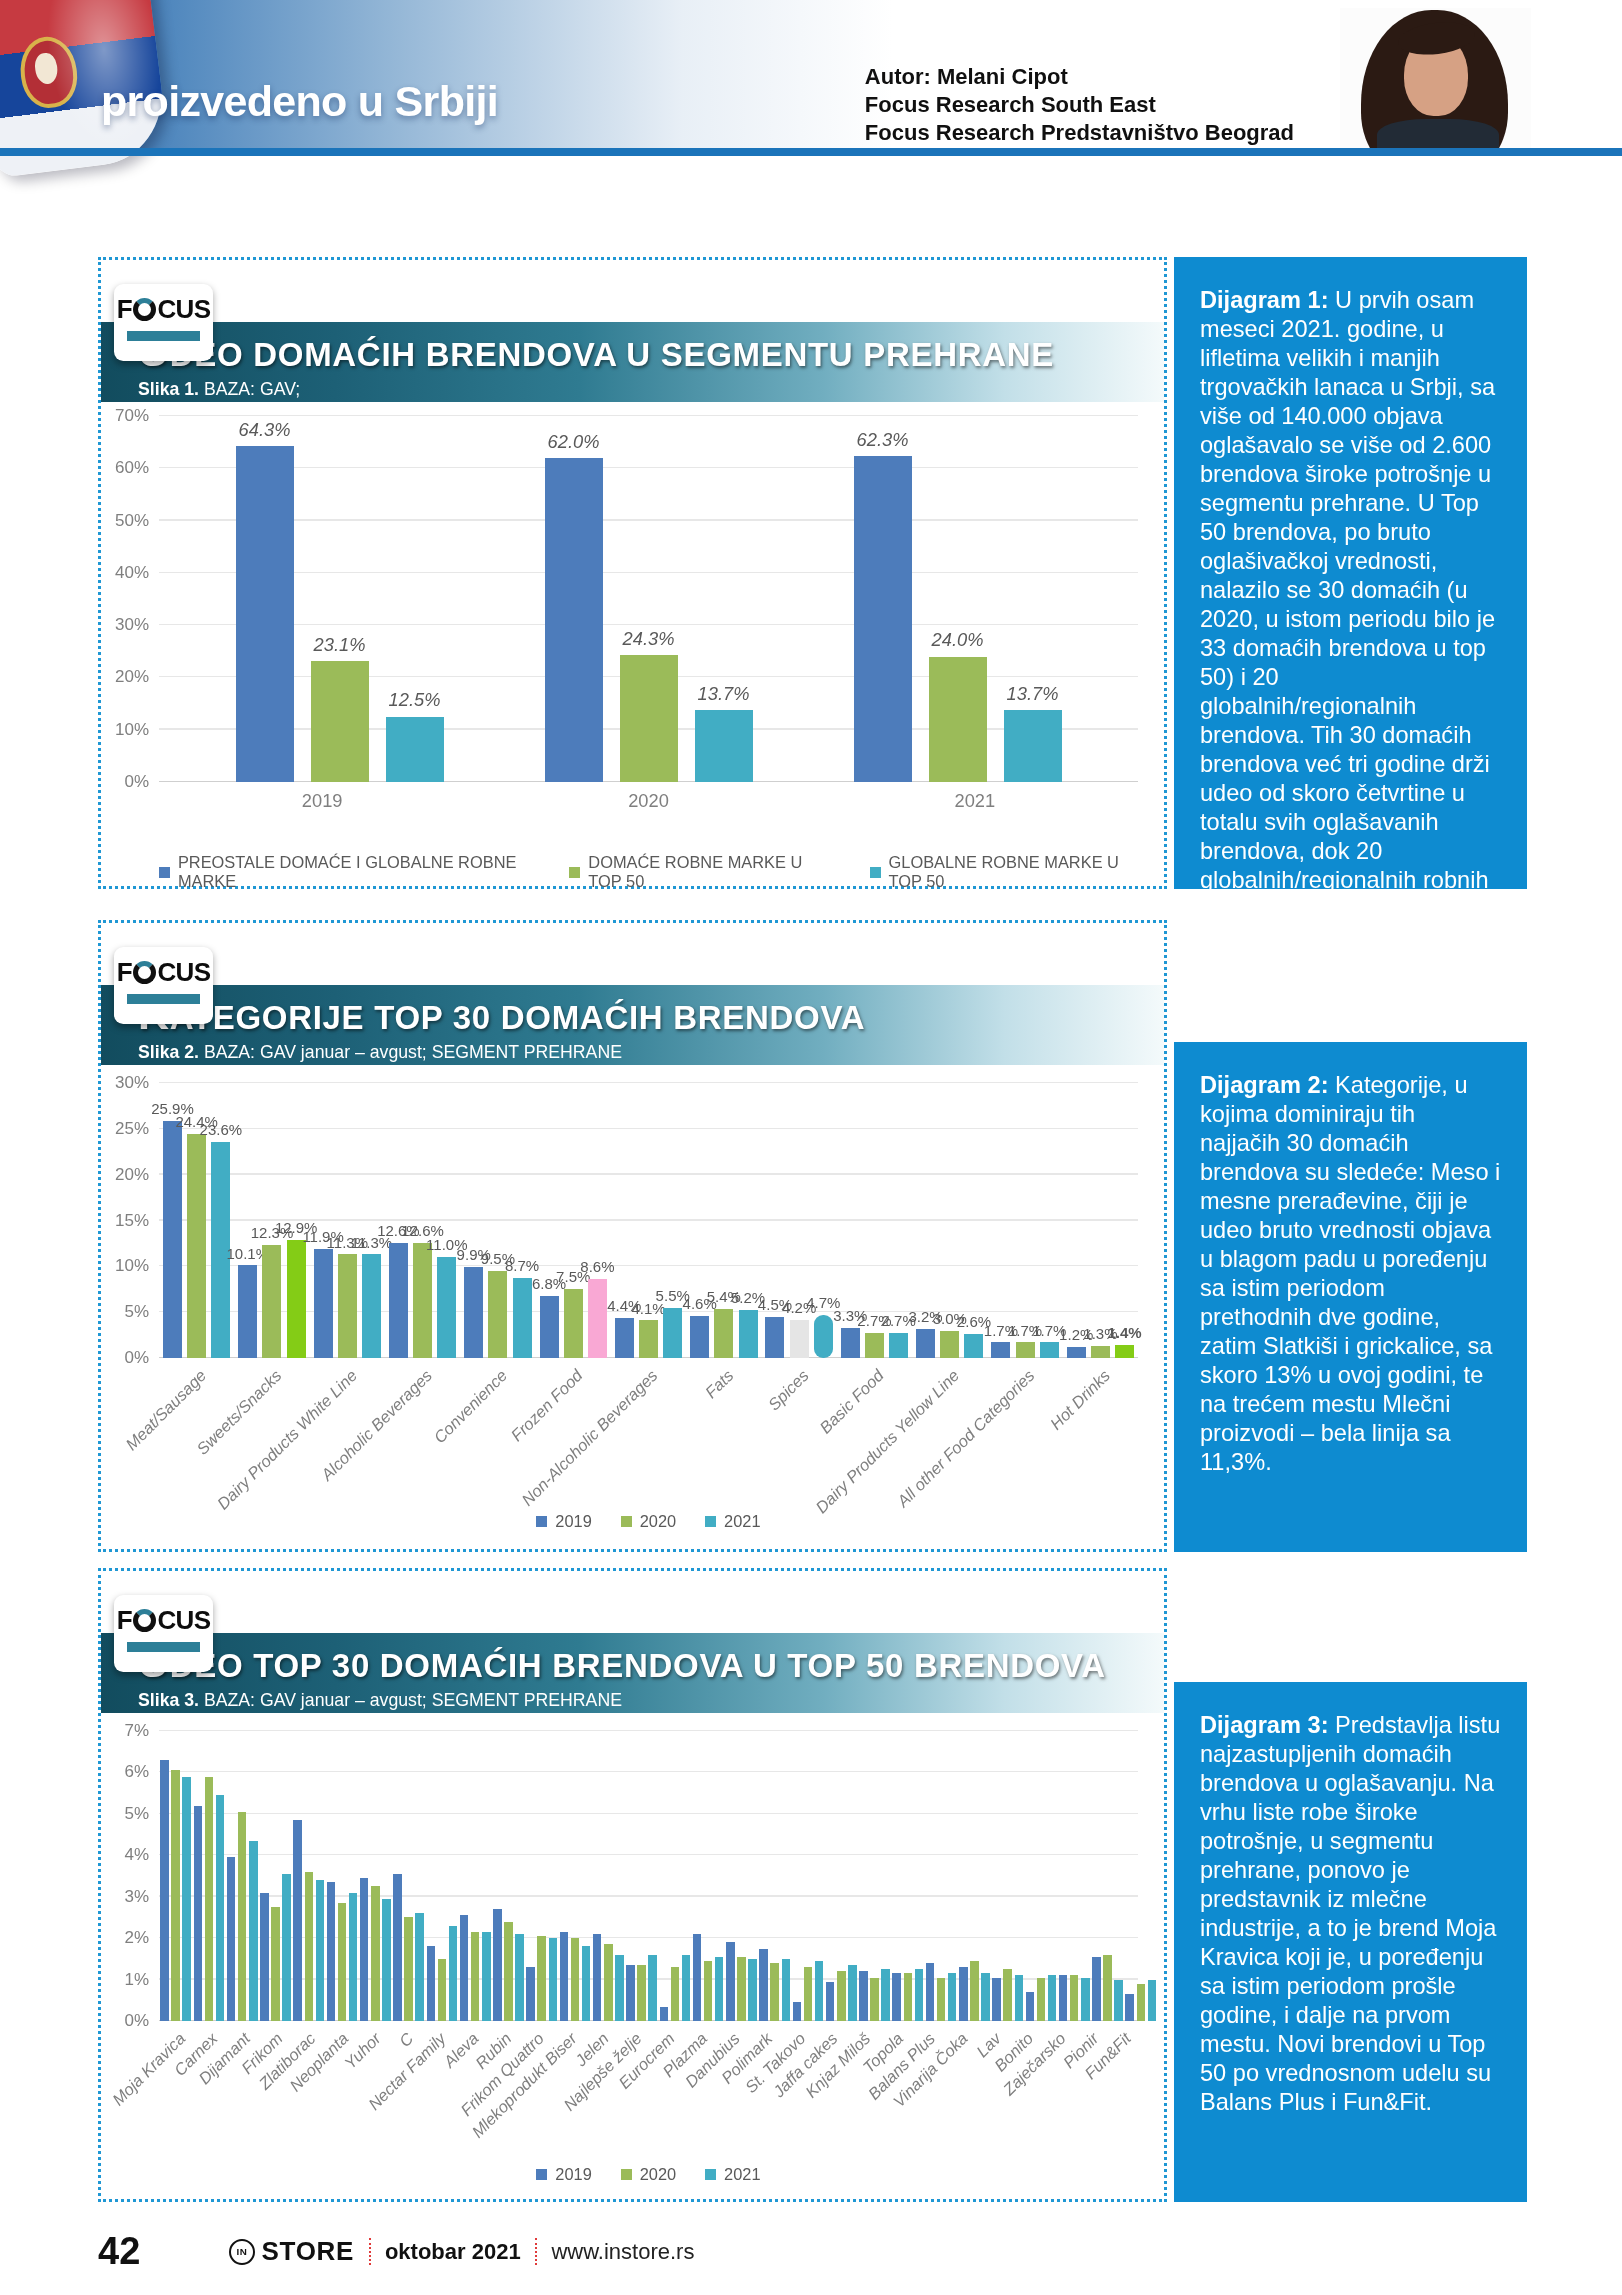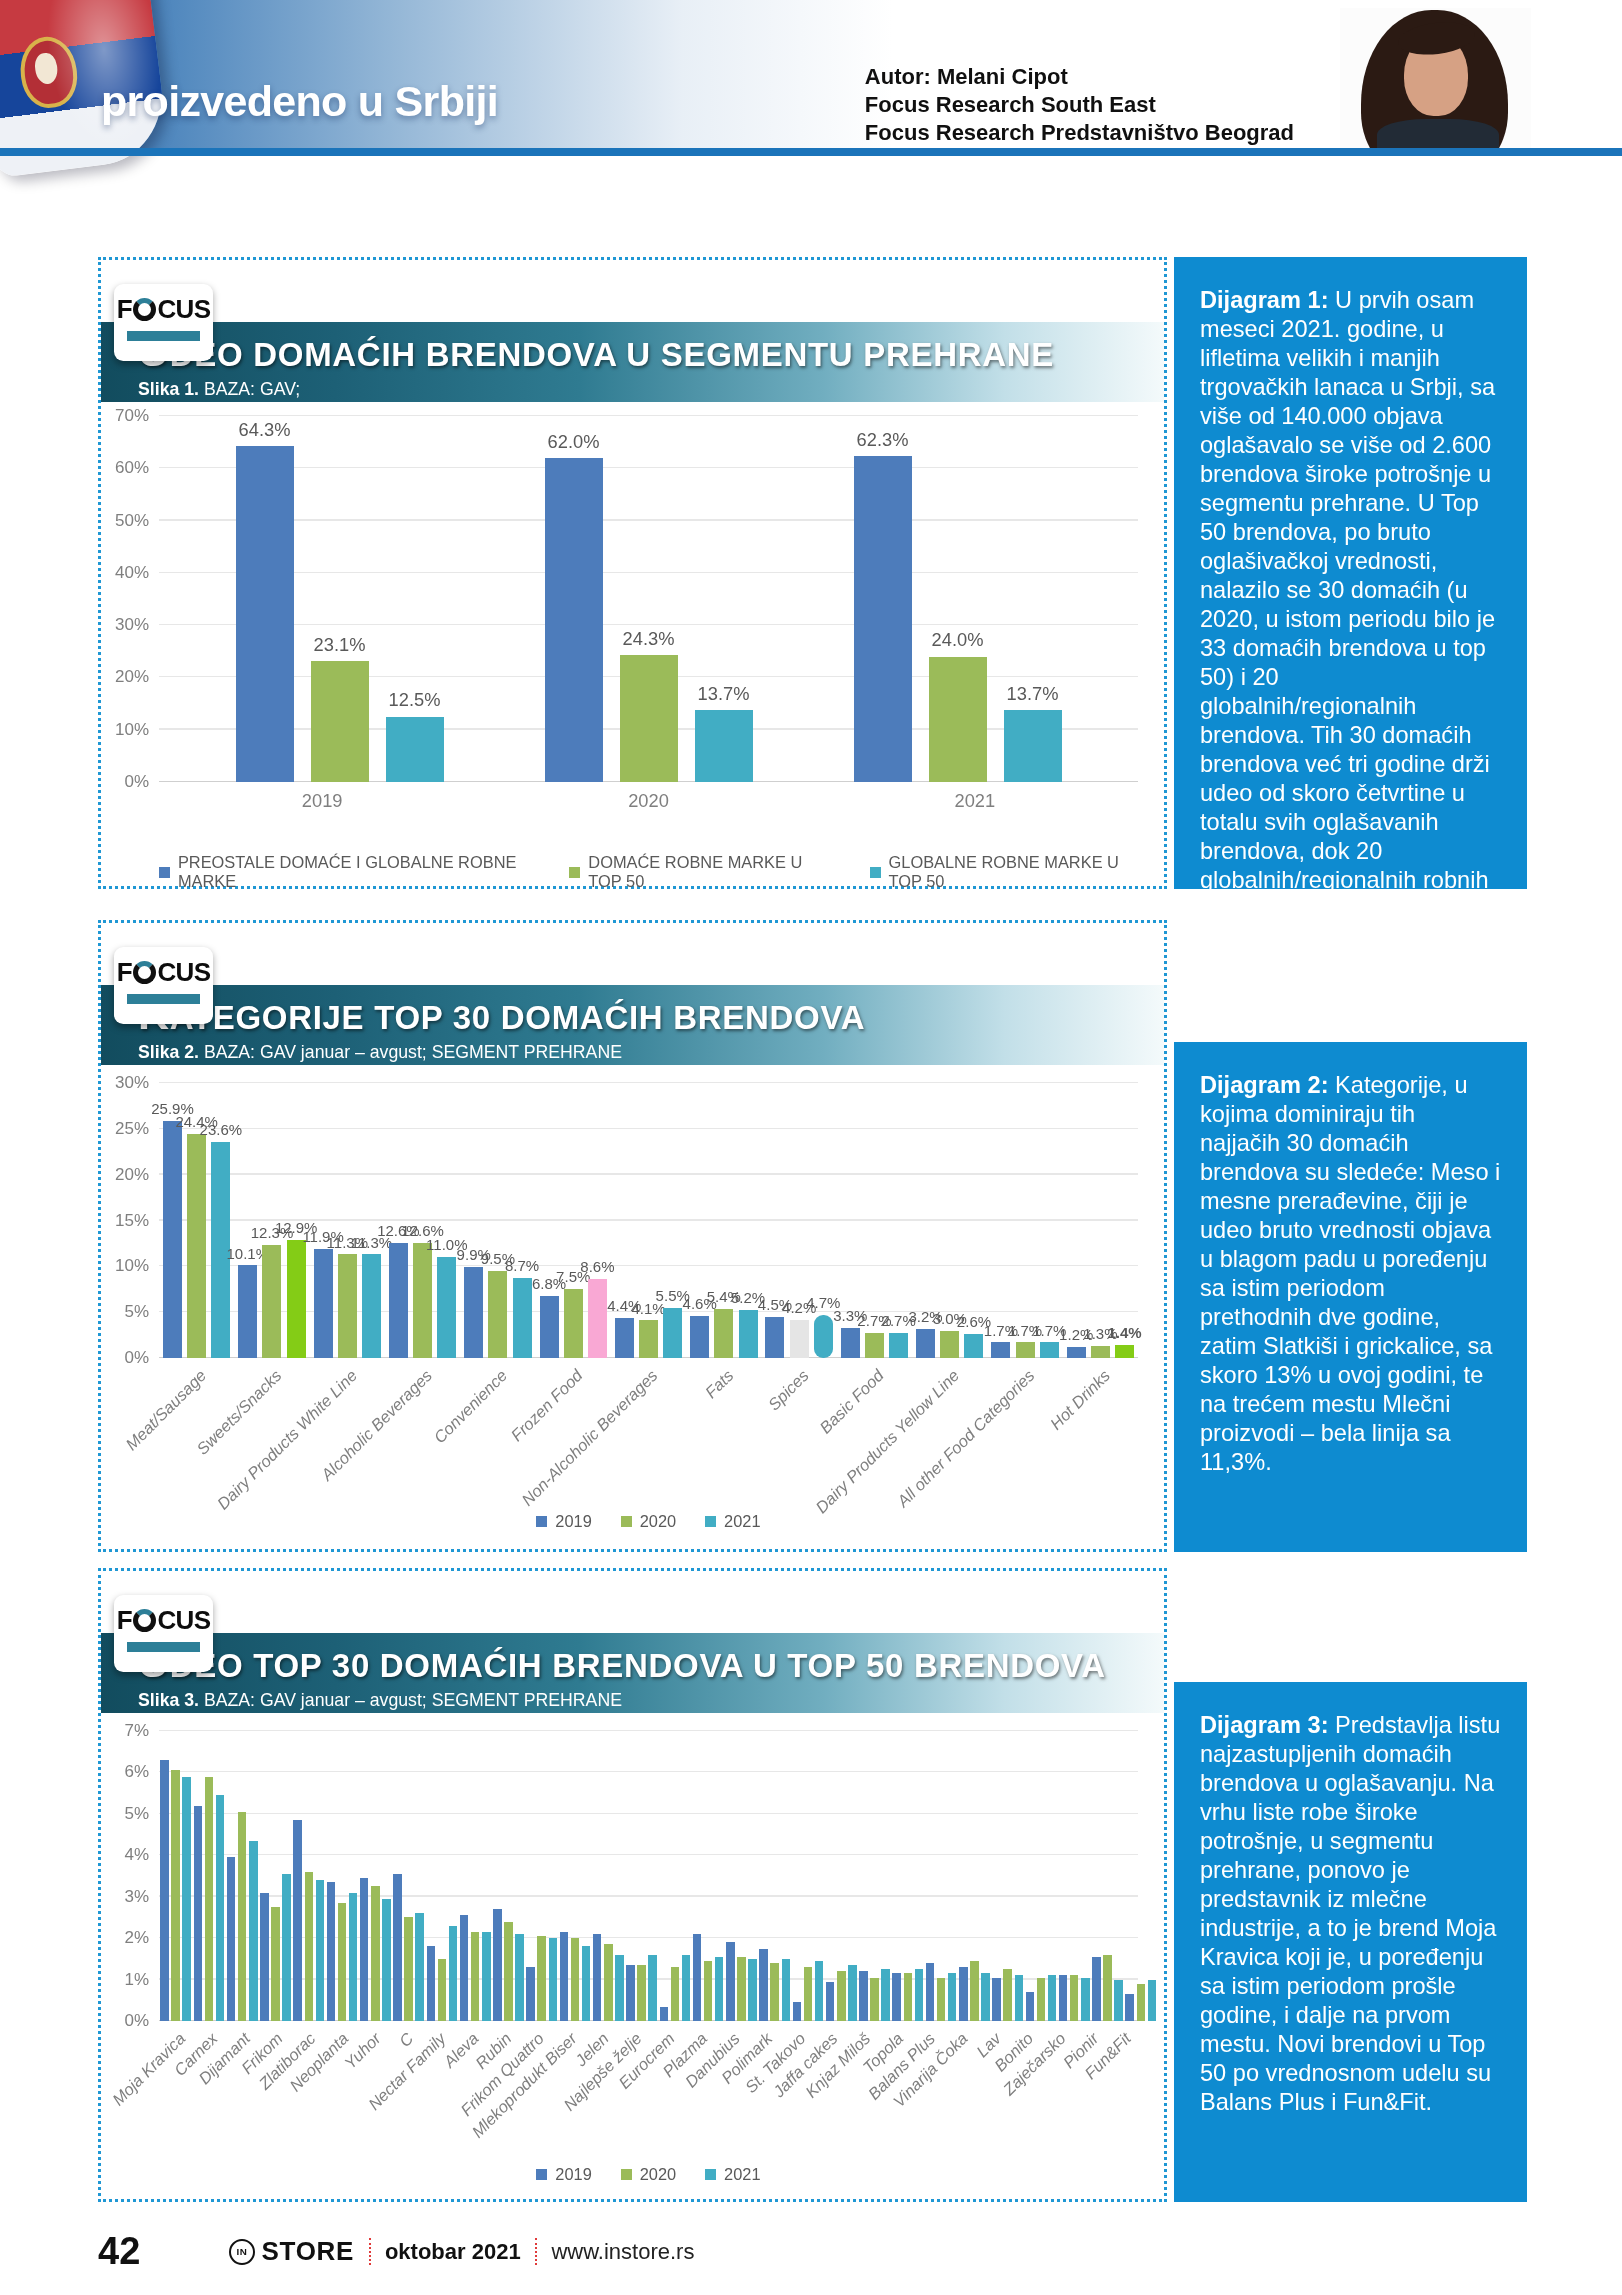--- a/index.html
+++ b/index.html
@@ -60,21 +60,21 @@
   #panel1 .chart{top:156px;}
   .plot{position:relative;}
   .c1 .plot{height:366px;}
   .c2 .plot{height:275px;}
   .c3 .plot{height:290px;}
   .gridline{position:absolute;left:0;right:0;height:1.3px;background:#e7e7e7;}
   .gridline.zero{background:#cfcfcf;}
   .ytick{position:absolute;left:-58px;width:48px;text-align:right;font-size:17px;color:#7f7f7f;
     transform:translateY(50%);}
   .groups{position:absolute;inset:0;display:flex;}
-  .c1 .groups{padding:0 26px;}
+  .c1 .groups{padding:0 26px;font-style:italic;}
   .group{flex:1;display:flex;align-items:flex-end;justify-content:center;}
   .bar{position:relative;}
   .c1 .bar{width:58px;margin:0 8.5px;}
   .c2 .bar{width:19px;margin:0 2.6px;}
   .c3 .bar{width:8.5px;margin:0 1.3px;}
   .bar-label{position:absolute;bottom:100%;margin-bottom:5.2px;left:50%;transform:translateX(-50%);
     font-size:18.3px;color:#595959;white-space:nowrap;}
   .c2 .bar-label{font-size:15px;margin-bottom:3.9px;}
   .xlabels{position:relative;height:34px;}
   .xlab{position:absolute;top:7.9px;width:0;}

